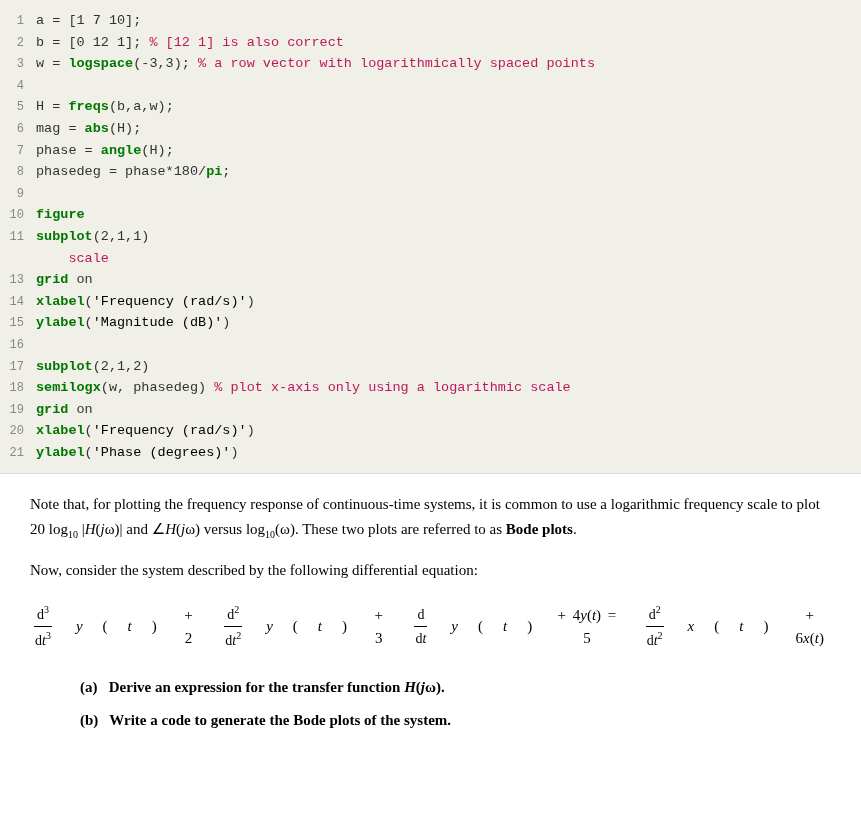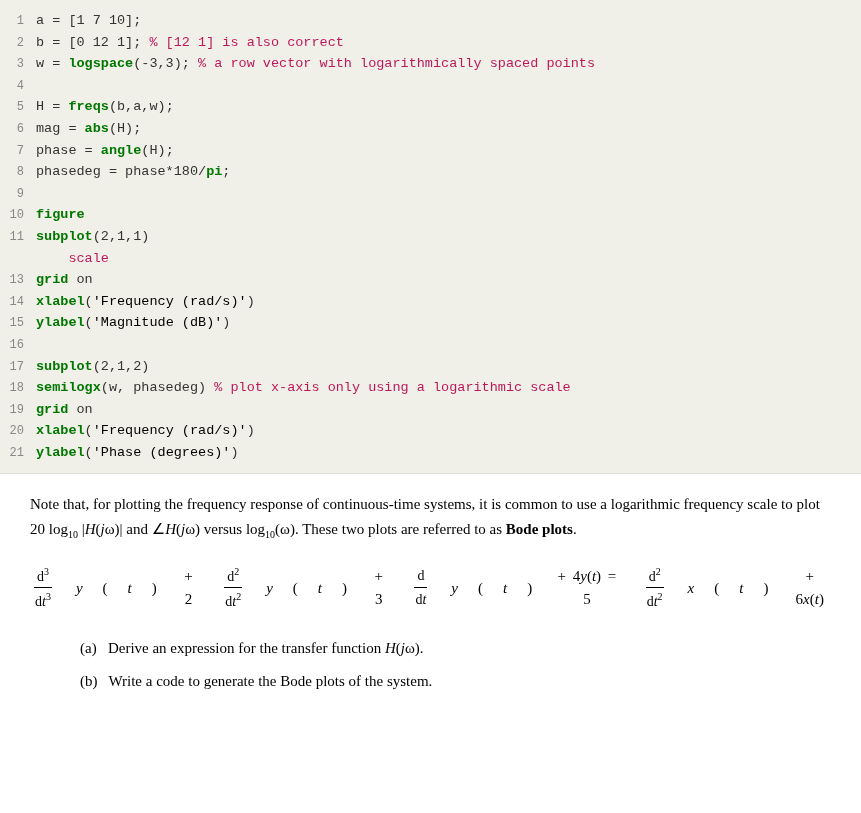--- a/index.html
+++ b/index.html
@@ -79,20 +79,21 @@
       font-size: 14px;
     }
 
     .fraction .denom {
       padding: 1px 3px 0 3px;
       font-size: 14px;
     }
 
     .list-items {
       padding: 0 30px 18px 50px;
+      font-weight: bold;
     }
 
     .list-item {
       margin-bottom: 8px;
       font-size: 15px;
       line-height: 1.65;
     }
 
     .math-display {
       display: flex;
@@ -195,20 +196,23 @@
   </div>
 </div>
 
 <div class="prose">
   <p>
     Note that, for plotting the frequency response of continuous-time systems, it is common to
     use a logarithmic frequency scale to plot 20 log<sub>10</sub> |<em>H</em>(<em>j</em>ω)|
     and ∠<em>H</em>(<em>j</em>ω) versus log<sub>10</sub>(ω).
     These two plots are referred to as <strong>Bode plots</strong>.
   </p>
+  <p>
+    Now, consider the system described by the following differential equation:
+  </p>
 
   <div class="math-block">
     <span class="math-display">
       
       <span class="fraction">
         <span class="numer">d<sup>3</sup></span>
         <span class="denom">d<em>t</em><sup>3</sup></span>
       </span>
       <em>y</em>(<em>t</em>)
       <span> +  2</span>

